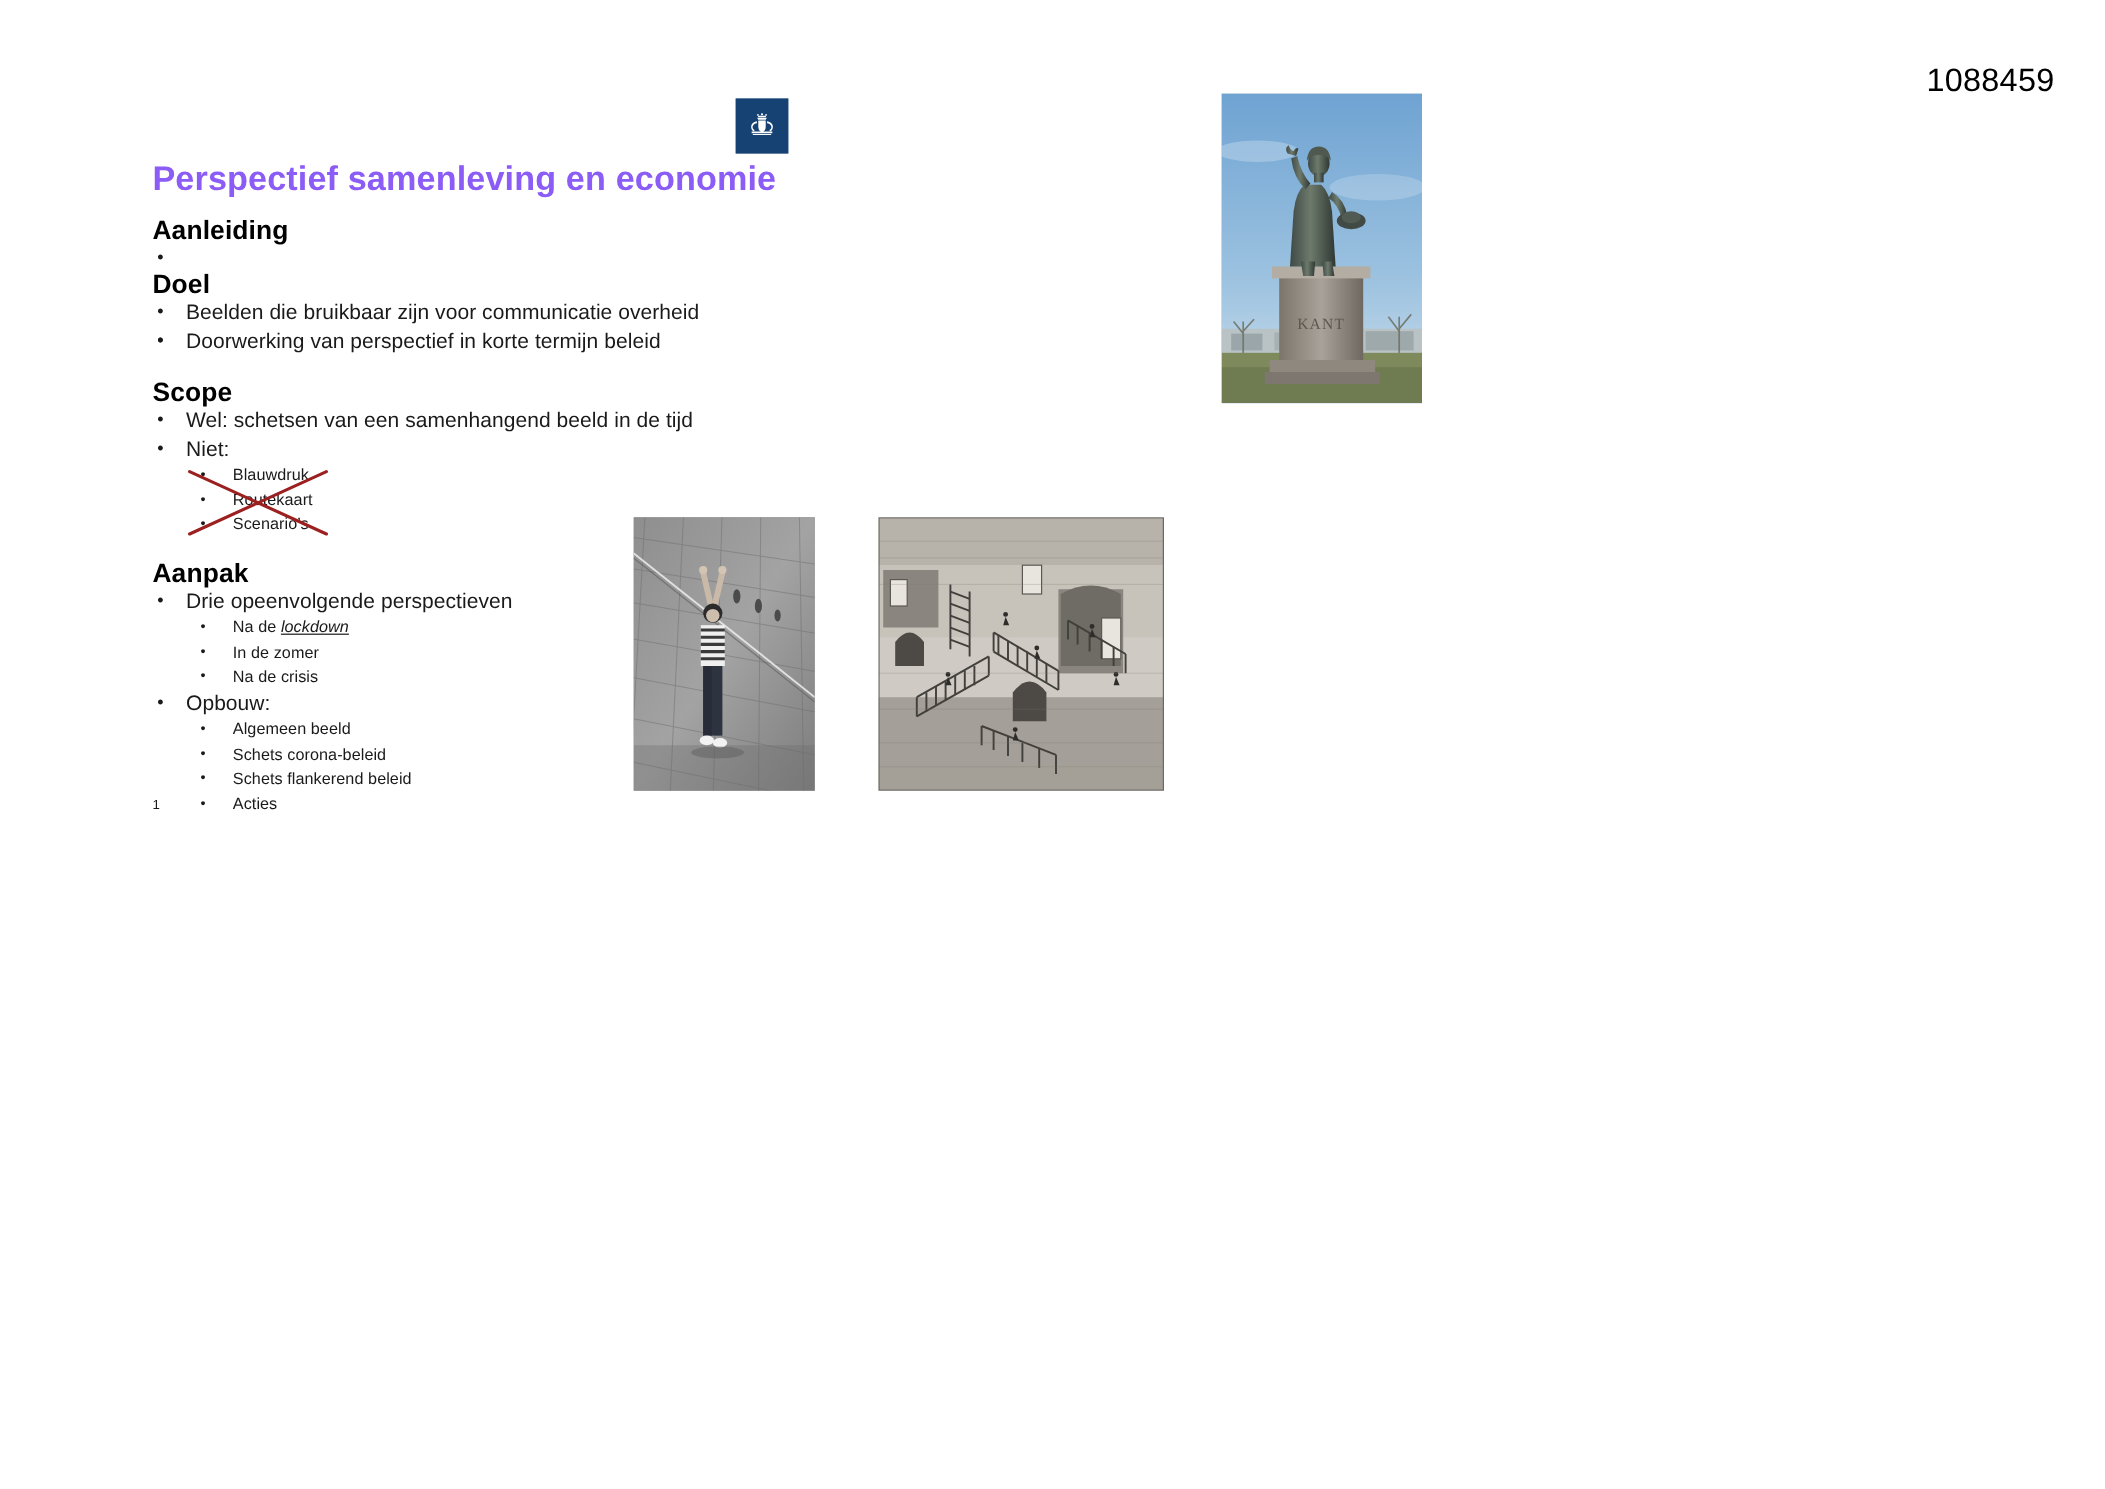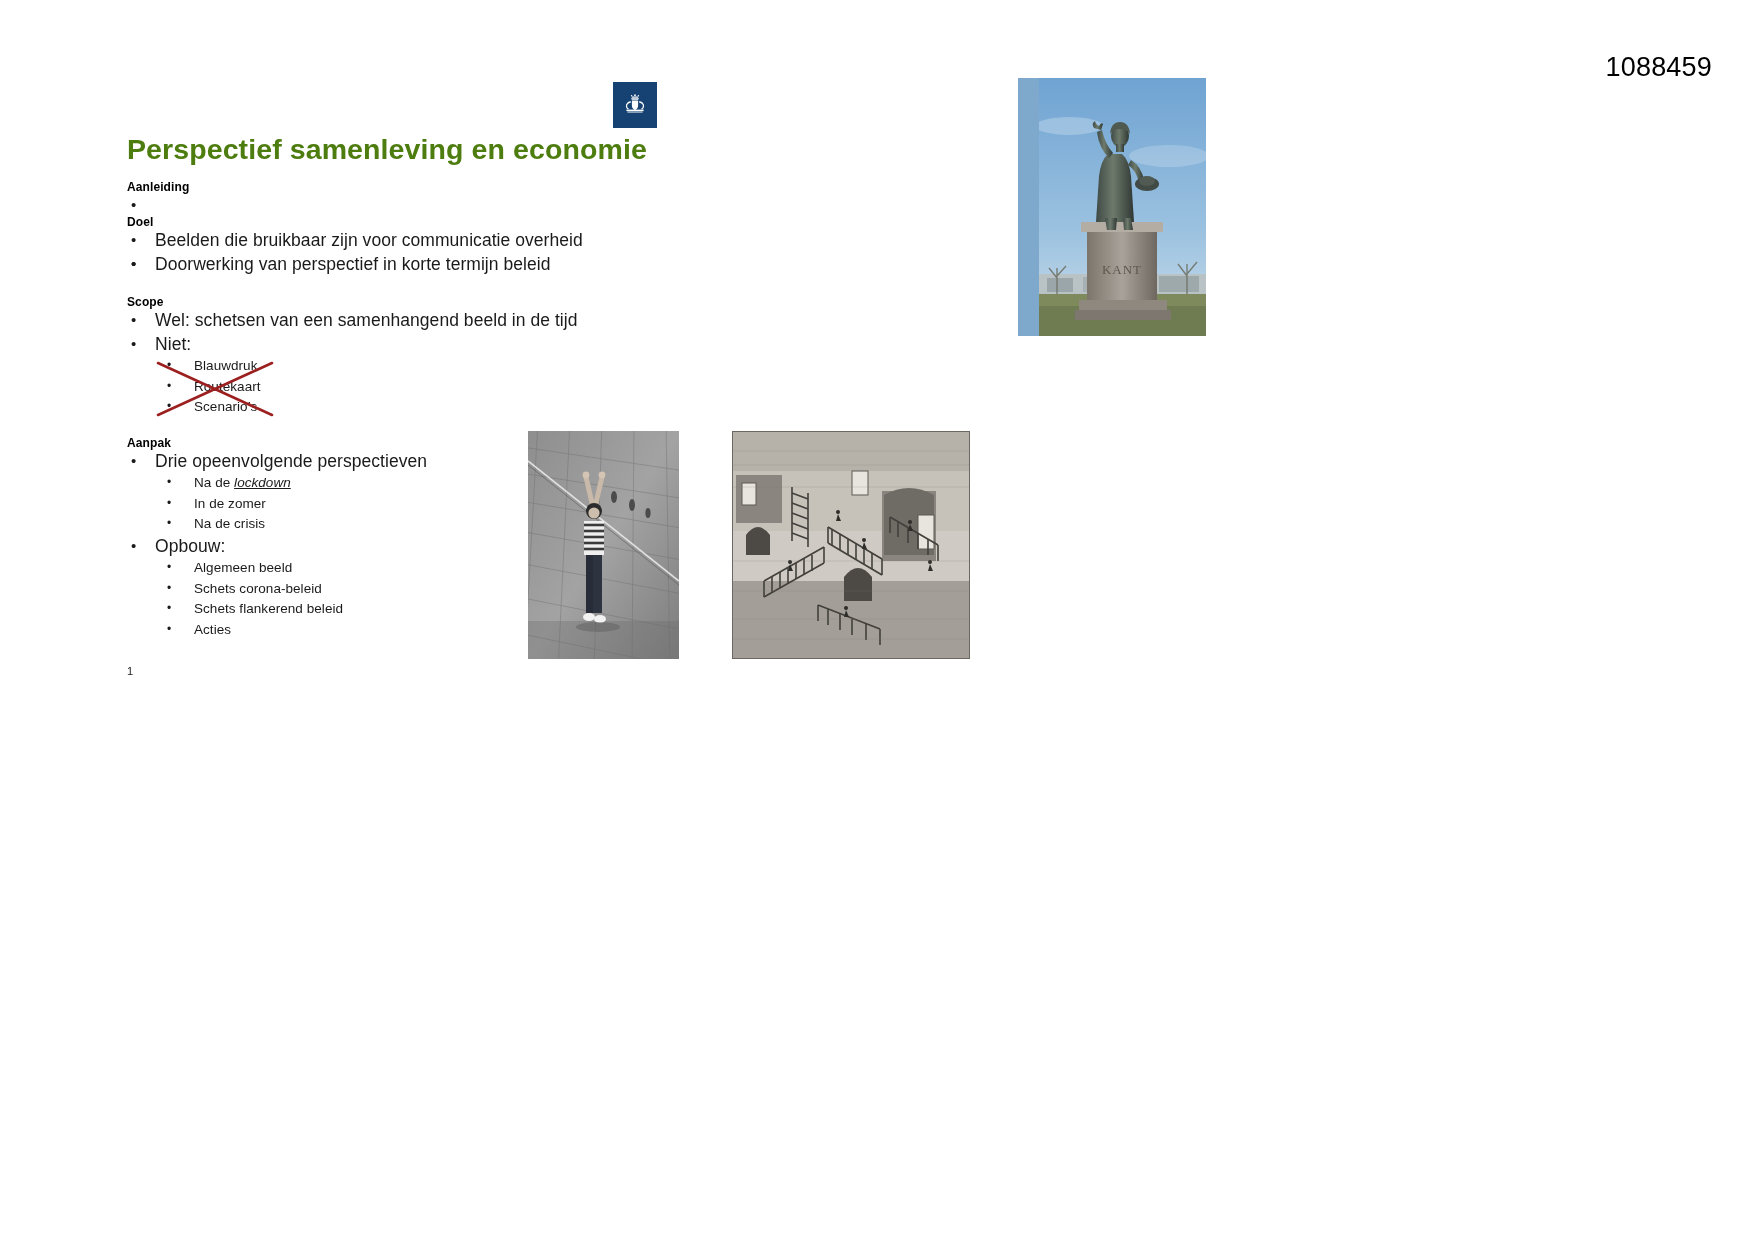--- a/index.html
+++ b/index.html
@@ -45,34 +45,34 @@
   }
   .logo svg { display:block; }
 
   
   .title {
     position: absolute;
     left: 127px;
     top: 133px;
     font-size: 28.5px;
     font-weight: bold;
-    color: #4d7c0f;
+    color: #8b5cf6;
     letter-spacing: 0.1px;
     white-space: nowrap;
   }
 
   
   .body-block {
     position: absolute;
     left: 127px;
     top: 181px;
     width: 830px;
   }
   .heading {
-    font-size: 12px;
+    font-size: 22px;
     font-weight: bold;
     color: #000000;
     line-height: 1.0;
     margin: 0 0 4px 0;
     letter-spacing: 0.1px;
   }
   .heading.sp { margin-top: 23px; }
 
   .l1 {
     position: relative;
@@ -130,21 +130,20 @@
 
   
   .img-statue {
     position: absolute;
     left: 1018px;
     top: 78px;
     width: 167px;
     height: 258px;
     overflow: hidden;
     background: #7fa8cd;
-    padding-left: 21px;
   }
   .img-rope {
     position: absolute;
     left: 528px;
     top: 431px;
     width: 151px;
     height: 228px;
     overflow: hidden;
     background: #8d8d8d;
   }

